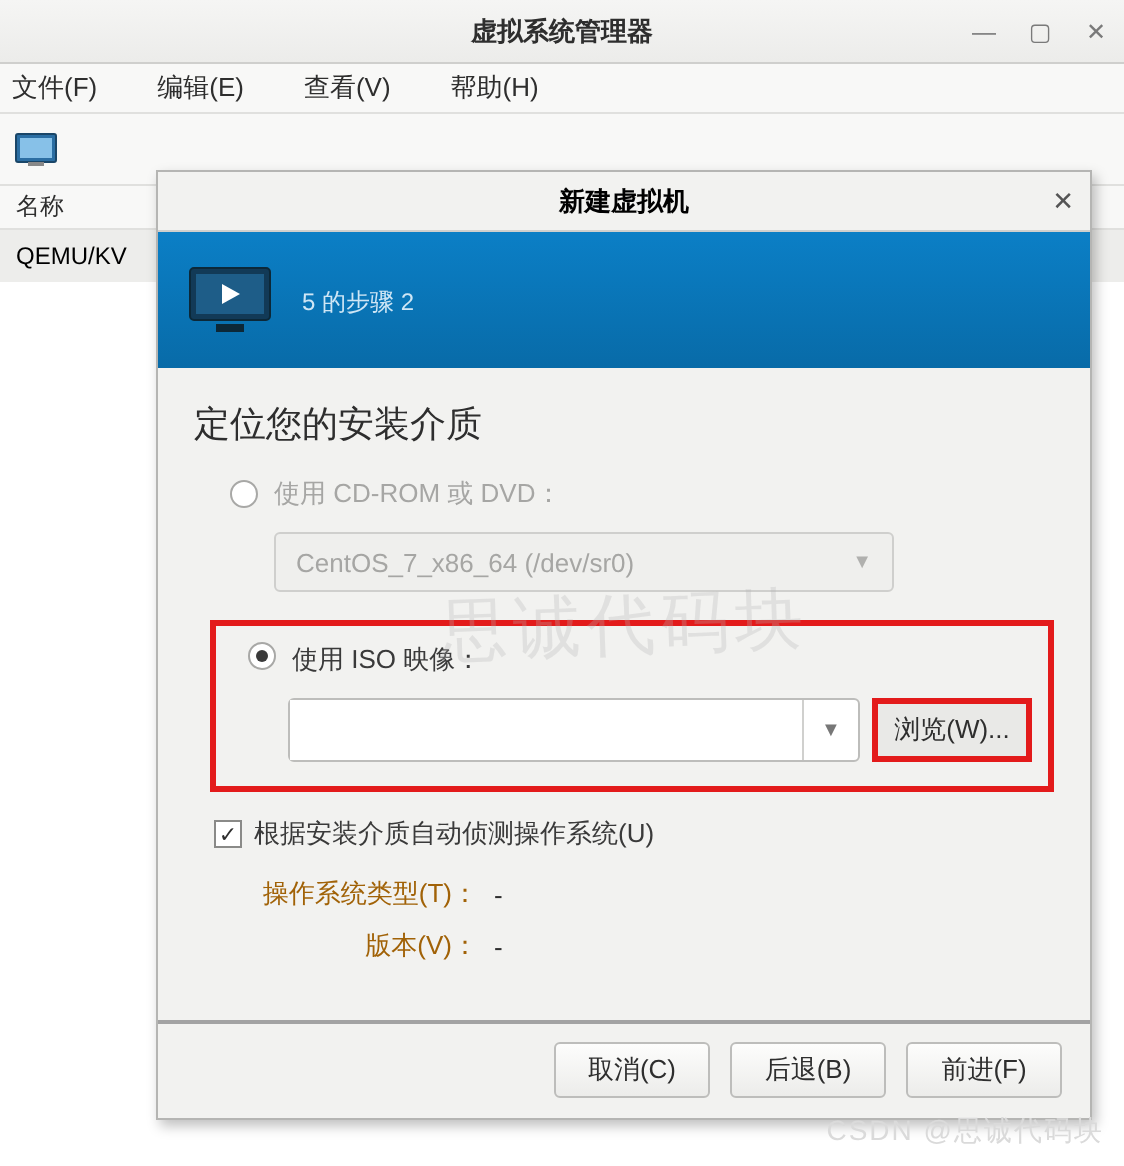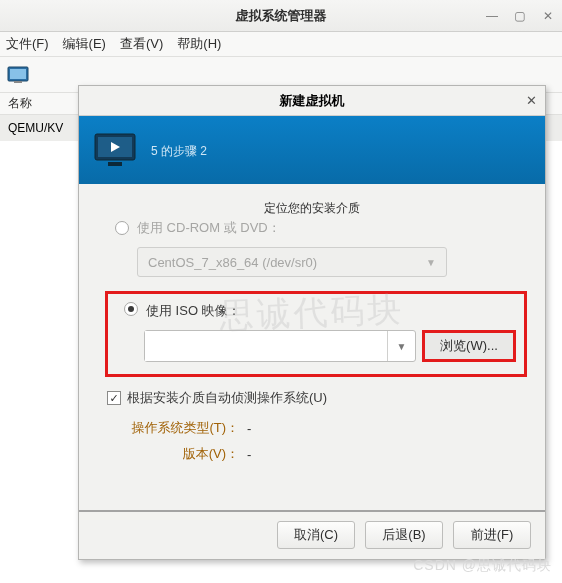--- a/index.html
+++ b/index.html
@@ -3,21 +3,21 @@
   <meta charset="utf-8">
   <style>
     * { box-sizing: border-box; margin: 0; padding: 0; }
     body { font-family: "WenQuanYi", "Microsoft YaHei", sans-serif; font-size: 13px; background: #fff; width: 562px; height: 583px; position: relative; overflow: hidden; }
     
     .titlebar { height: 32px; background: linear-gradient(#f5f5f4, #ececea); border-bottom: 1px solid #cfcfcd; display: flex; align-items: center; justify-content: center; position: relative; }
     .titlebar-text { font-weight: bold; color: #2e2e2e; }
     .win-controls { position: absolute; right: 6px; display: flex; gap: 12px; color: #7a7a7a; font-size: 12px; }
     .win-btn { width: 16px; height: 16px; display: flex; align-items: center; justify-content: center; cursor: pointer; }
     
-    .menubar { height: 25px; background: #f8f8f7; border-bottom: 1px solid #e0e0de; display: flex; align-items: center; padding: 0 6px; gap: 14px; color: #2e2e2e; font-size: 13px; }
+    .menubar { height: 25px; background: #f8f8f7; border-bottom: 1px solid #e0e0de; display: flex; align-items: center; padding: 0 6px; gap: 30px; color: #2e2e2e; font-size: 13px; }
     .menuitem { cursor: pointer; }
     
     .toolbar { height: 36px; background: #f8f8f7; border-bottom: 1px solid #e0e0de; display: flex; align-items: center; padding: 0 6px; }
     .toolbar-icon { width: 24px; height: 24px; display: flex; align-items: center; justify-content: center; }
     
     .main-area { position: relative; height: calc(583px - 32px - 25px - 36px); }
     .header-row { height: 22px; background: #f8f8f7; border-bottom: 1px solid #e0e0de; display: flex; align-items: center; padding: 0 8px; font-size: 12px; color: #2e2e2e; }
     .list-item { padding: 6px 8px; background: #ededeb; font-size: 12px; }
     
     .dialog { position: absolute; left: 78px; top: -8px; width: 468px; height: 475px; background: #f2f2f0; border: 1px solid #b5b5b3; box-shadow: 2px 3px 6px rgba(0,0,0,0.25); }
@@ -25,37 +25,37 @@
     .dlg-title { font-weight: bold; }
     .dlg-close { position: absolute; right: 8px; color: #555; font-size: 13px; cursor: pointer; }
     
     .dlg-banner { height: 68px; background: linear-gradient(#0b7fc6, #086ba8); display: flex; align-items: center; padding: 0 14px; gap: 14px; }
     .banner-icon { width: 44px; height: 36px; }
     .banner-text { color: #fff; }
     .banner-title { font-size: 17px; font-weight: 500; }
     .banner-sub { font-size: 12px; color: #cfe6f5; margin-top: 2px; }
     
     .dlg-body { padding: 16px 18px 0 18px; color: #3a3a3a; }
-    .section-label { font-size: 12px; margin-bottom: 2px; color: #2e2e2e; text-align: center; }
+    .section-label { font-size: 18px; margin-bottom: 14px; color: #2e2e2e; }
     
     .radio-row { display: flex; align-items: center; gap: 8px; margin-left: 18px; margin-bottom: 10px; font-size: 13px; }
     .radio-circle { width: 14px; height: 14px; border: 1px solid #a8a8a6; border-radius: 50%; background: #fff; display: flex; align-items: center; justify-content: center; }
     .radio-circle.selected::after { content: ""; width: 6px; height: 6px; background: #3a3a3a; border-radius: 50%; }
     .radio-label.disabled { color: #a6a6a4; }
     
     .combo-disabled { margin-left: 40px; width: 310px; height: 30px; border: 1px solid #cfcfcd; background: #efefed; border-radius: 3px; display: flex; align-items: center; justify-content: space-between; padding: 0 10px; color: #a6a6a4; font-size: 13px; }
     .combo-arrow { font-size: 10px; color: #b0b0ae; }
     
     .highlight-box { border: 3px solid #e31b1b; margin: 14px 0 12px 8px; padding: 8px 8px 12px 8px; position: relative; }
     .iso-row { display: flex; align-items: flex-start; gap: 8px; margin-left: 8px; font-size: 13px; }
     .iso-input-row { display: flex; align-items: center; gap: 6px; margin-top: 10px; margin-left: 28px; }
     .iso-combo { flex: 1; height: 32px; border: 1px solid #bdbdbb; background: #fff; border-radius: 3px; display: flex; }
     .iso-text { flex: 1; border: none; padding: 0 8px; font-size: 13px; outline: none; }
     .iso-drop { width: 28px; border-left: 1px solid #d0d0ce; display: flex; align-items: center; justify-content: center; color: #777; font-size: 10px; }
-    .browse-btn { width: 94px; height: 32px; border: 3px solid #e31b1b; background: #e9e9e7; font-size: 13px; color: #2e2e2e; cursor: pointer; }
+    .browse-btn { width: 80px; height: 32px; border: 3px solid #e31b1b; background: #e9e9e7; font-size: 13px; color: #2e2e2e; cursor: pointer; }
     
     .check-row { display: flex; align-items: center; gap: 6px; margin-left: 10px; margin-bottom: 12px; font-size: 13px; }
     .checkbox { width: 14px; height: 14px; border: 1px solid #8a8a88; background: #fff; display: flex; align-items: center; justify-content: center; font-size: 11px; color: #2e2e2e; }
     
     .kv-row { display: flex; align-items: center; margin-left: 20px; margin-bottom: 8px; font-size: 13px; }
     .kv-label { width: 130px; text-align: right; padding-right: 8px; color: #a16207; }
     .kv-val { color: #2e2e2e; }
     
     .dlg-footer { position: absolute; bottom: 1px; left: 0; right: 0; height: 48px; border-top: 2px solid #a3a3a3; display: flex; align-items: center; justify-content: flex-end; gap: 10px; padding: 0 14px; background: #f2f2f0; }
     .dlg-btn { min-width: 78px; height: 28px; border: 1px solid #bdbdbb; background: linear-gradient(#fdfdfc,#ececea); border-radius: 3px; font-size: 13px; color: #2e2e2e; cursor: pointer; }

